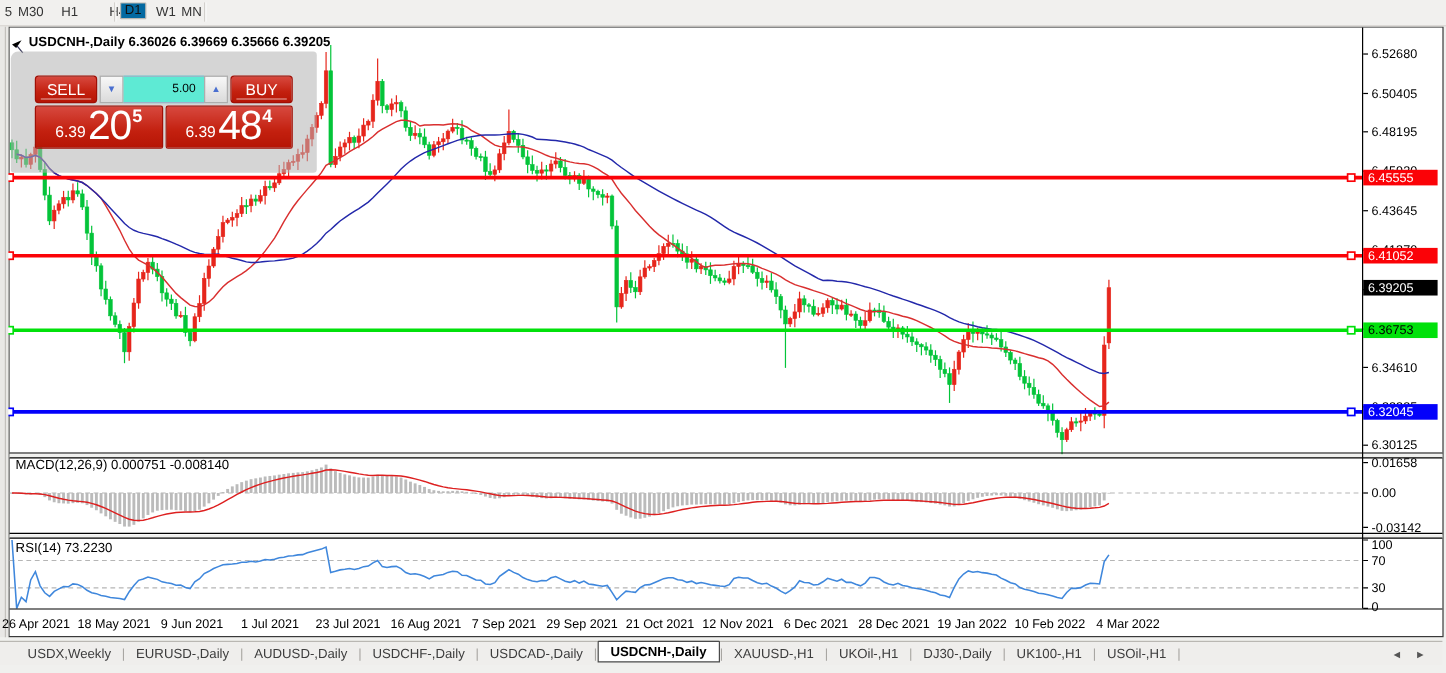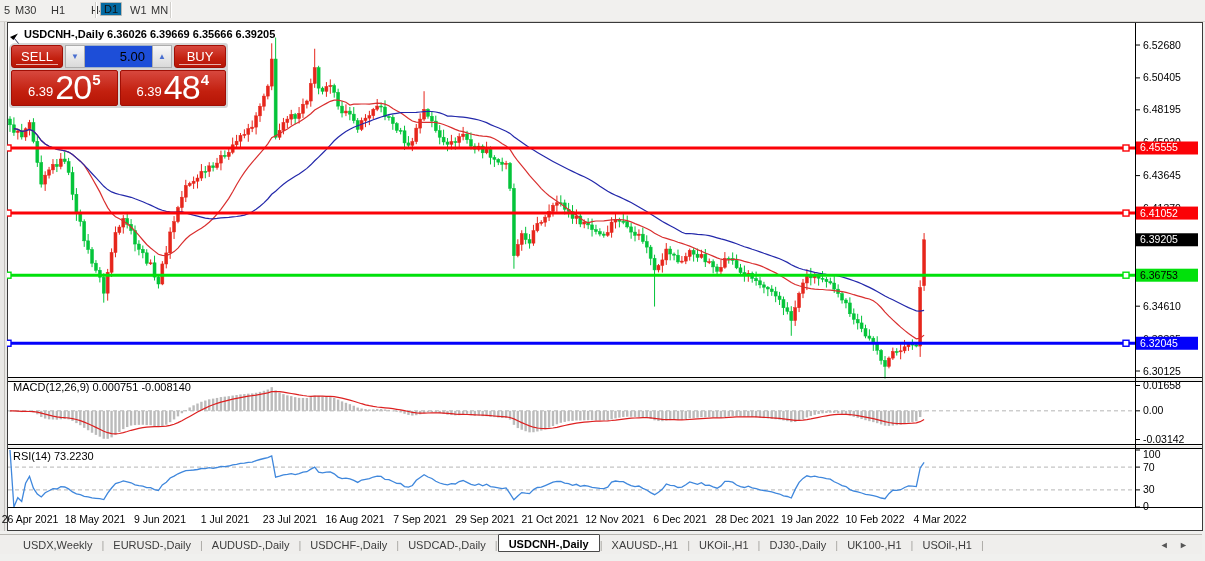--- a/index.html
+++ b/index.html
@@ -11,35 +11,35 @@
            background:#f1f0ee;border-bottom:1px solid #d6d4d0;z-index:10}
   .tf{position:absolute;top:3px;font-size:11px;color:#333;padding:1px 3px;cursor:default}
   .tf.active{background:#0369a1;border:1px solid #b9b7b2;border-radius:1px;
              padding:0 3px;top:2px;color:#111}
   .tbsep{position:absolute;top:2px;height:16px;width:0;
          border-left:1px solid #d2d0cc;border-right:1px solid #fff}
   
   #svg{position:absolute;left:0;top:0;z-index:1}
   
   #trade{position:absolute;left:9px;top:43px;width:215px;z-index:5;
-         background:rgba(178,178,178,.55);padding:2px;
+         background:rgba(178,178,178,.55);padding:20px;
          border-radius:6px 3px 3px 3px}
   .trow1{display:flex;height:23px;margin-bottom:2px}
   .redgrad{background:linear-gradient(180deg,#d7483e 0%,#c3200f 60%,#b61505 100%);
            border:1px solid #a00f05;color:#fff;position:relative;
            display:flex;align-items:center;justify-content:center}
   .btn{flex:0 0 50px;font-size:13px;border-radius:3px;cursor:pointer}
   .btn::after{content:"";position:absolute;left:4px;right:4px;bottom:2px;
               border-top:1px solid rgba(255,255,255,.65)}
   .vol{flex:1;display:flex;margin:0 2px}
   .spin{width:18px;background:linear-gradient(#f8f8f8,#dadada);
         border:1px solid #adadad;color:#4a6fd0;font-size:8px;line-height:1;
         display:flex;align-items:center;justify-content:center;cursor:pointer}
-  .vfield{flex:1;background:#1d4ed8;border-top:1px solid #9fb0c8;border-bottom:1px solid #9fb0c8;
-          font-size:13px;color:#000;display:flex;align-items:center;
+  .vfield{flex:1;background:#5eead4;border-top:1px solid #9fb0c8;border-bottom:1px solid #9fb0c8;
+          font-size:10px;color:#000;display:flex;align-items:center;
           justify-content:flex-end;padding-right:7px}
   .trow2{display:flex;height:36px}
   .bp{flex:1;display:flex;align-items:flex-end;justify-content:center;
       padding-bottom:2px;border-radius:2px;cursor:pointer}
   .bp+.bp{margin-left:2px}
   .bp-small{font-size:13px;font-weight:normal;margin:0 2px 4px 0}
   .bp-big{font-size:34px;line-height:31px;font-weight:400;letter-spacing:-1px}
   .bp-sup{font-size:15px;font-weight:bold;margin:0 0 15px 1px}
   
   #tabbar{position:absolute;left:0;top:534px;width:1202px;height:19px;

